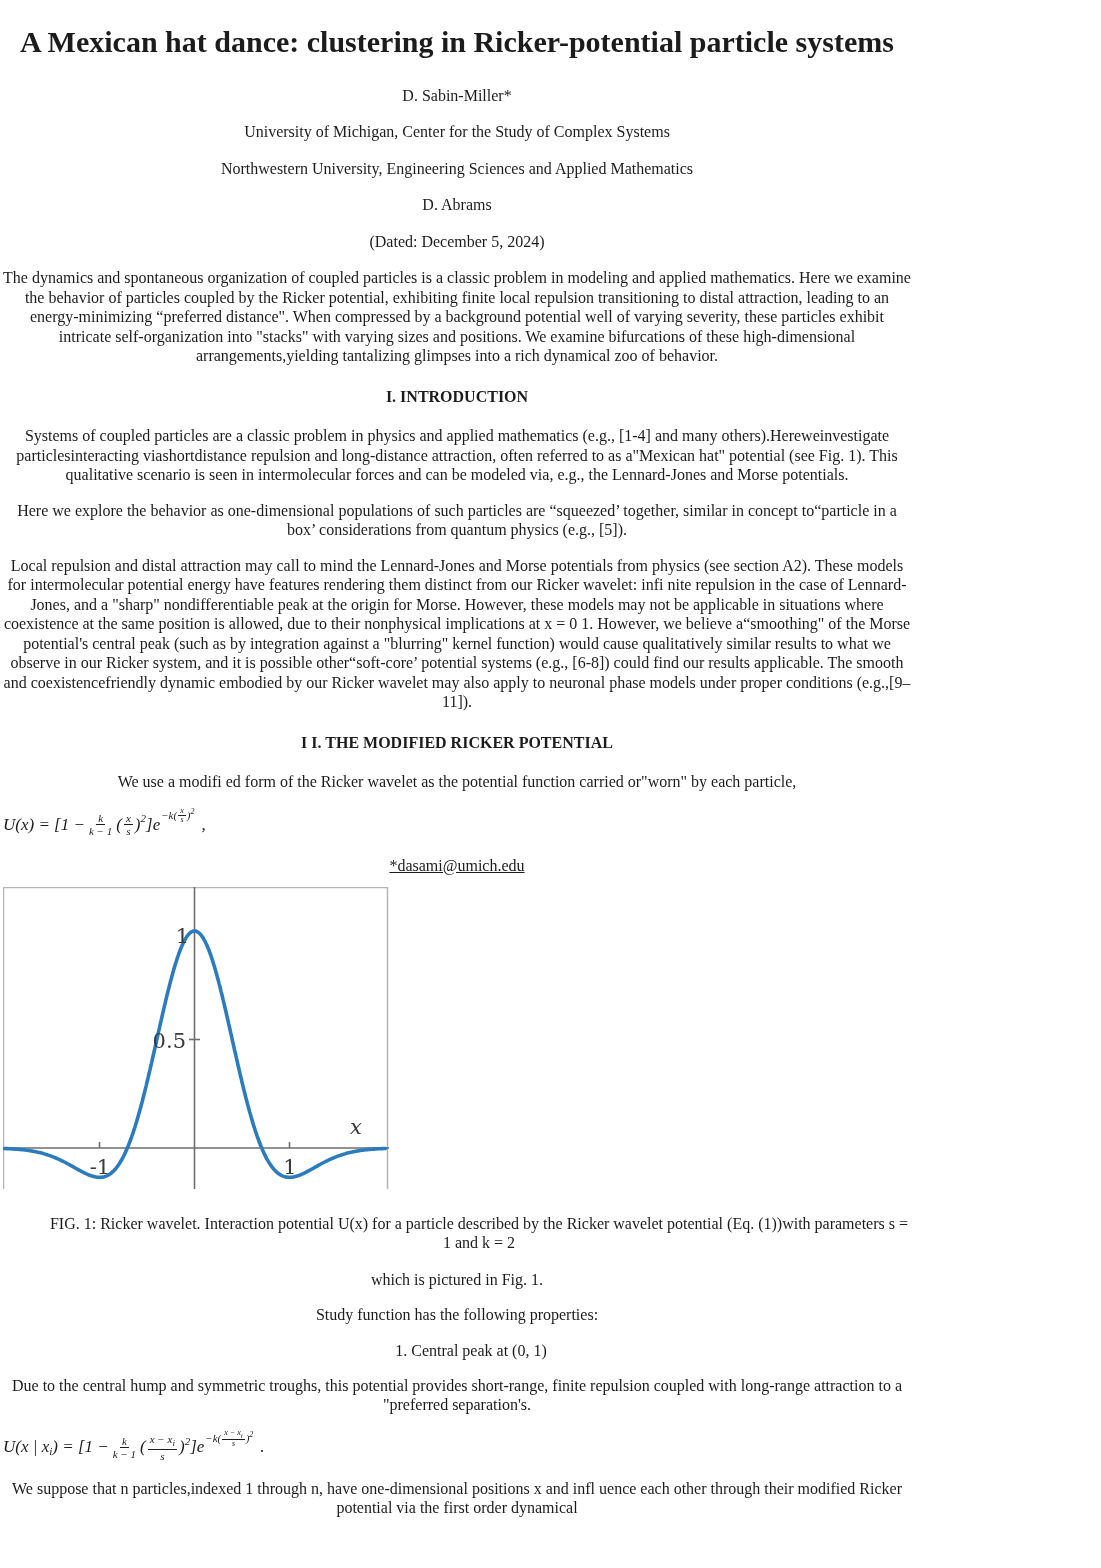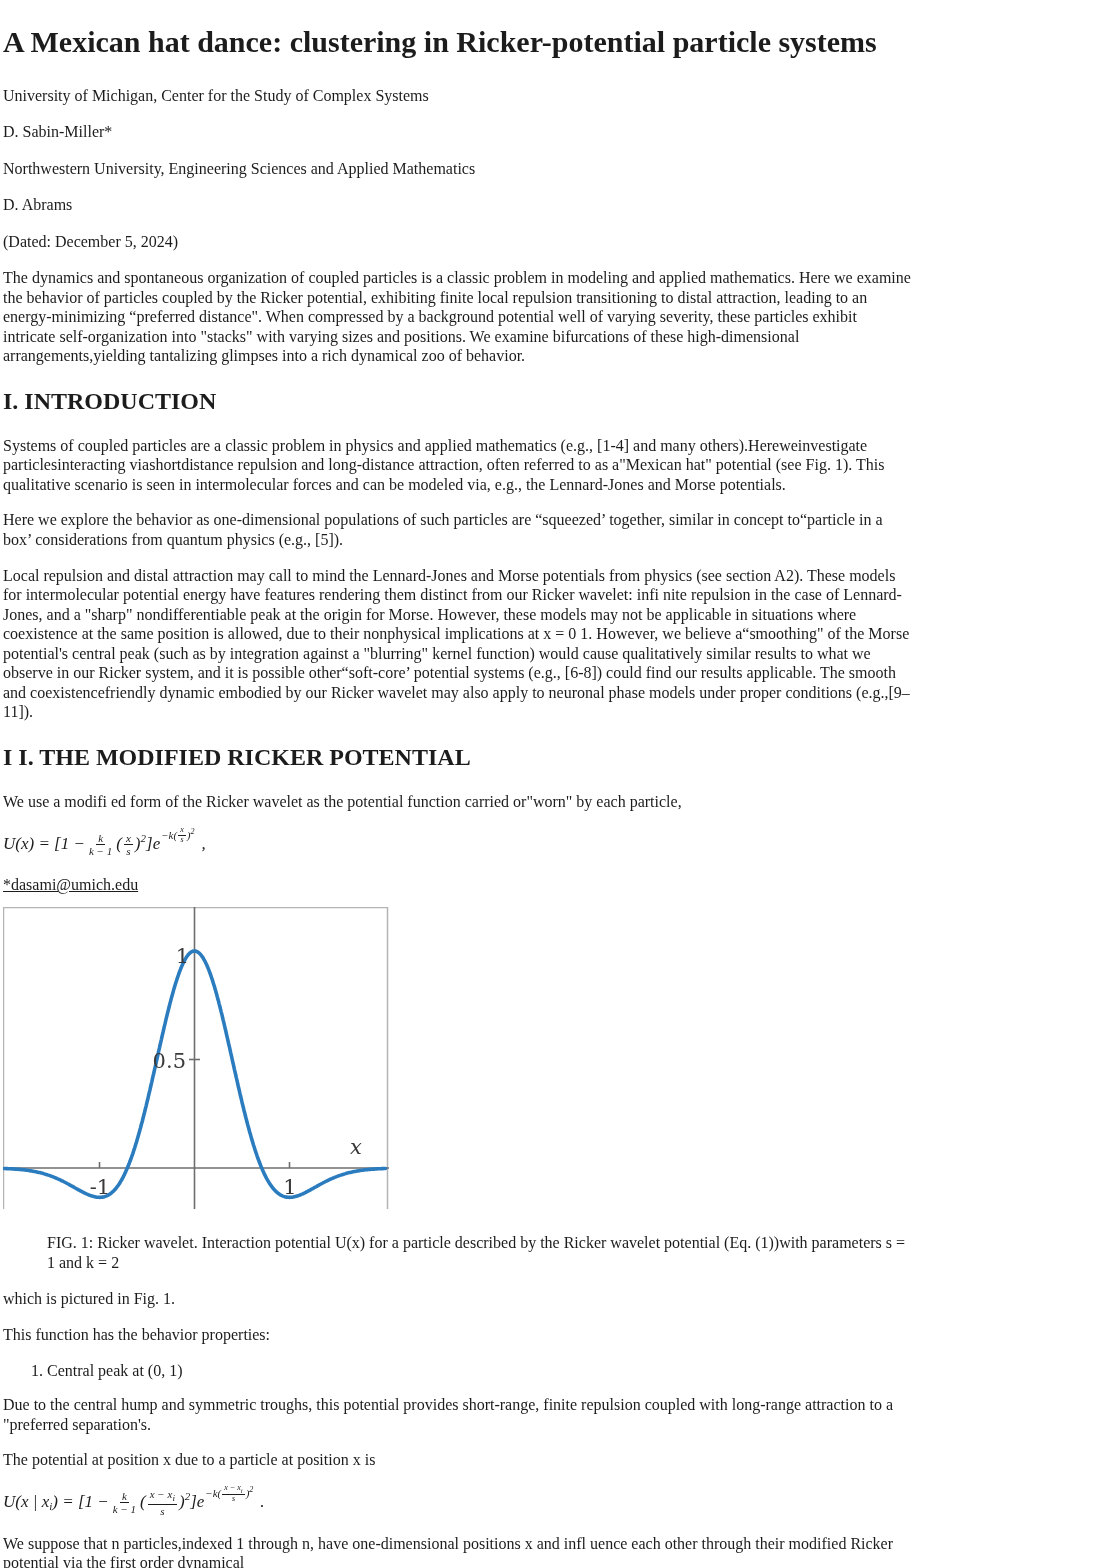--- a/index.html
+++ b/index.html
@@ -8,31 +8,32 @@
     position: relative;
     width: 921px;
     height: 1568px;
     background: #ffffff;
     color: #1c1c1c;
     font-family: "Liberation Serif", serif;
     font-size: 16px;
     line-height: 1.22;
     padding: 26px 10px 0 3px;
     overflow: hidden;
+    text-align: center;
   }
   .title {
     font-size: 30px;
     font-weight: bold;
     margin: 0 0 28px 0;
     line-height: 1.05;
   }
   .byline-line { margin: 0 0 17px 0; }
   .para { margin: 12px 0 16px 0; }
   .heading {
-    font-size: 24px;
+    font-size: 16px;
     font-weight: bold;
     margin: 21px 0 20px 0;
   }
   .list-item { margin: 16px 0 15px 0; padding-left: 28px; }
   .fig-caption { margin: 20px 0 17px 0; padding-left: 44px; }
   .footnote { margin: 0 0 12px 0; text-decoration: underline; }
 
   .equation {
     display: flex;
     align-items: center;
@@ -70,22 +71,22 @@
   .figure-wrap { margin: 12px 0 6px 0; width: 386px; }
 </style>
 </head>
 <body>
 
 <div class="page">
 
   <h1 class="title">A Mexican hat dance: clustering in Ricker-potential particle systems</h1>
 
   <div>
+    <p class="byline-line">D. Sabin-Miller*</p>
     <p class="byline-line">University of Michigan, Center for the Study of Complex Systems</p>
-    <p class="byline-line">D. Sabin-Miller*</p>
     <p class="byline-line">Northwestern University, Engineering Sciences and Applied Mathematics</p>
     <p class="byline-line">D. Abrams</p>
     <p class="byline-line">(Dated: December 5, 2024)</p>
   </div>
 
   <p class="para">The dynamics and spontaneous organization of coupled particles is a classic problem in modeling and applied mathematics. Here we examine the behavior of particles coupled by the Ricker potential, exhibiting finite local repulsion transitioning to distal attraction, leading to an energy-minimizing “preferred distance". When compressed by a background potential well of varying severity, these particles exhibit intricate self-organization into "stacks" with varying sizes and positions. We examine bifurcations of these high-dimensional arrangements,yielding tantalizing glimpses into a rich dynamical zoo of behavior.</p>
 
   <h2 class="heading">I. INTRODUCTION</h2>
 
   <p class="para">Systems of coupled particles are a classic problem in physics and applied mathematics (e.g., [1-4] and many others).Hereweinvestigate particlesinteracting viashortdistance repulsion and long-distance attraction, often referred to as a"Mexican hat" potential (see Fig. 1). This qualitative scenario is seen in intermolecular forces and can be modeled via, e.g., the Lennard-Jones and Morse potentials.</p>
@@ -137,26 +138,25 @@
       <text x="183" y="161" text-anchor="end" font-family="DejaVu Serif, serif" font-size="21" fill="#3a3a3a">0.5</text>
       <text x="97" y="287" text-anchor="middle" font-family="DejaVu Serif, serif" font-size="21" fill="#3a3a3a">-1</text>
       <text x="287" y="287" text-anchor="middle" font-family="DejaVu Serif, serif" font-size="21" fill="#3a3a3a">1</text>
       <text x="353" y="247" text-anchor="middle" font-family="DejaVu Serif, serif" font-size="21" font-style="italic" fill="#3a3a3a">x</text>
     </svg>
   </div>
 
   <p class="fig-caption">FIG. 1: Ricker wavelet. Interaction potential U(x) for a particle described by the Ricker wavelet potential (Eq. (1))with parameters s = 1 and k = 2</p>
 
   <p class="para">which is pictured in Fig. 1.</p>
-  <p class="para">This function has the behavior properties:</p>
+  <p class="para">Study function has the following properties:</p>
 
   <p class="list-item">1. Central peak at (0, 1)</p>
 
   <p class="para">Due to the central hump and symmetric troughs, this potential provides short-range, finite repulsion coupled with long-range attraction to a "preferred separation's.</p>
-  <p class="para">The potential at position x due to a particle at position x is</p>
 
   <div class="equation">
     <span class="plain">U(x | x</span>
     <span class="eq-sub">i</span>
     <span class="plain">) = [1 −</span>
     <span class="frac">
       <span class="num">k</span>
       <span class="den">k − 1</span>
     </span>
     <span class="plain">(</span>

